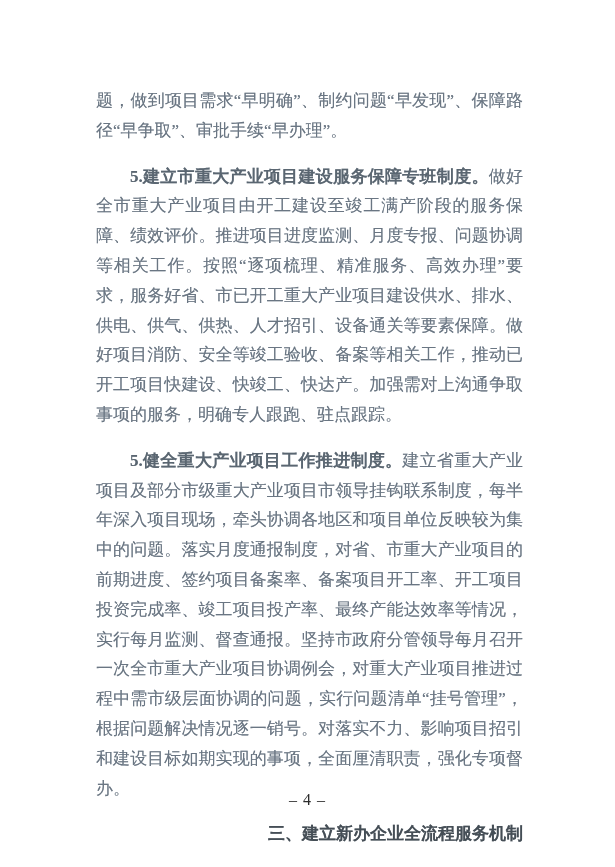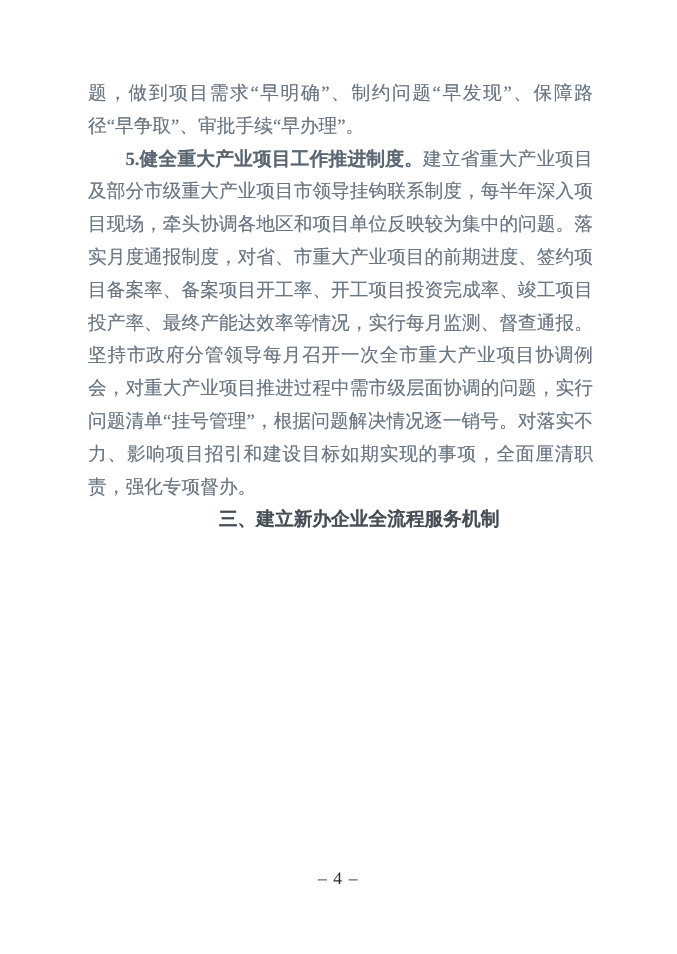--- a/index.html
+++ b/index.html
@@ -23,32 +23,32 @@
     position: absolute;
     left: 80px;
     top: 70px;
     width: 459px;
     font-size: 17px;
     line-height: 29.8px;
     color: var(--text-color);
     text-shadow: 0 0 0.6px rgba(106, 118, 131, 0.55);
   }
   .para {
-    margin: 0;
+    margin: 16px;
     padding: 0;
     text-align: justify;
     text-justify: inter-ideograph;
   }
   .para.indent { text-indent: 2em; }
   .para .seg.bold {
     font-weight: bold;
     color: var(--bold-color);
   }
   .para.heading {
-    text-align: center;
+    text-align: right;
     font-family: "Liberation Sans", "DejaVu Sans", sans-serif;
   }
   .para.heading .seg.bold {
     color: var(--heading-color);
     text-shadow: 0 0 0.5px rgba(69, 78, 86, 0.6);
   }
   .footer {
     position: absolute;
     left: 0;
     top: 791px;
@@ -60,17 +60,18 @@
     color: var(--pagenum-color);
     font-family: "Liberation Serif", "DejaVu Serif", serif;
   }
 </style>
 </head>
 <body>
 
 <div class="page">
   <div class="content" id="doc-body">
       <p class="para"><span class="seg">题，做到项目需求“早明确”、制约问题“早发现”、保障路径“早争取”、审批手续“早办理”。</span></p>
+      <p class="para indent"><span class="seg bold">5.建立市重大产业项目建设服务保障专班制度。</span><span class="seg">做好全市重大产业项目由开工建设至竣工满产阶段的服务保障、绩效评价。推进项目进度监测、月度专报、问题协调等相关工作。按照“逐项梳理、精准服务、高效办理”要求，服务好省、市已开工重大产业项目建设供水、排水、供电、供气、供热、人才招引、设备通关等要素保障。做好项目消防、安全等竣工验收、备案等相关工作，推动已开工项目快建设、快竣工、快达产。加强需对上沟通争取事项的服务，明确专人跟跑、驻点跟踪。</span></p>
       <p class="para indent"><span class="seg bold">5.健全重大产业项目工作推进制度。</span><span class="seg">建立省重大产业项目及部分市级重大产业项目市领导挂钩联系制度，每半年深入项目现场，牵头协调各地区和项目单位反映较为集中的问题。落实月度通报制度，对省、市重大产业项目的前期进度、签约项目备案率、备案项目开工率、开工项目投资完成率、竣工项目投产率、最终产能达效率等情况，实行每月监测、督查通报。坚持市政府分管领导每月召开一次全市重大产业项目协调例会，对重大产业项目推进过程中需市级层面协调的问题，实行问题清单“挂号管理”，根据问题解决情况逐一销号。对落实不力、影响项目招引和建设目标如期实现的事项，全面厘清职责，强化专项督办。</span></p>
       <p class="para heading indent"><span class="seg bold">三、建立新办企业全流程服务机制</span></p>
     </div>
   <div class="footer">– 4 –</div>
 </div>
 
 </body></html>

